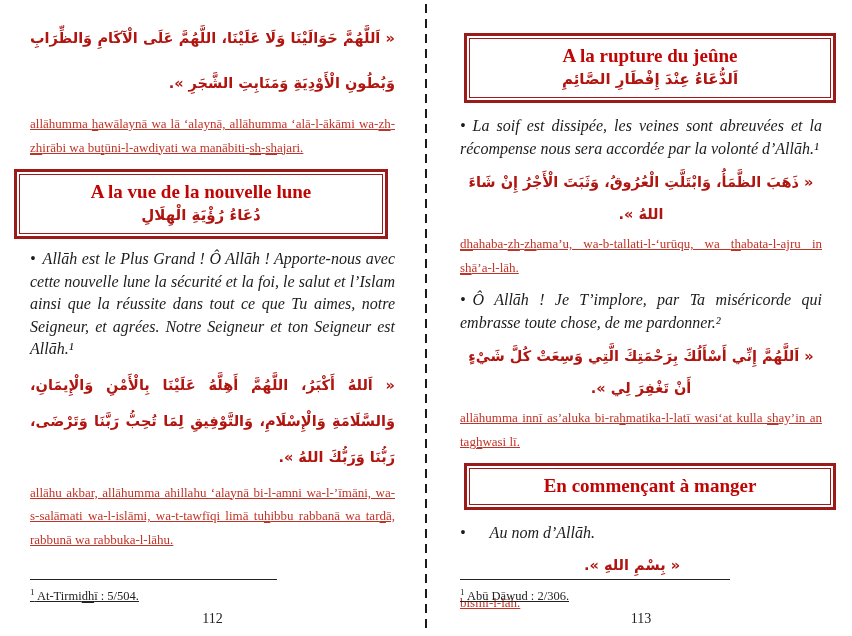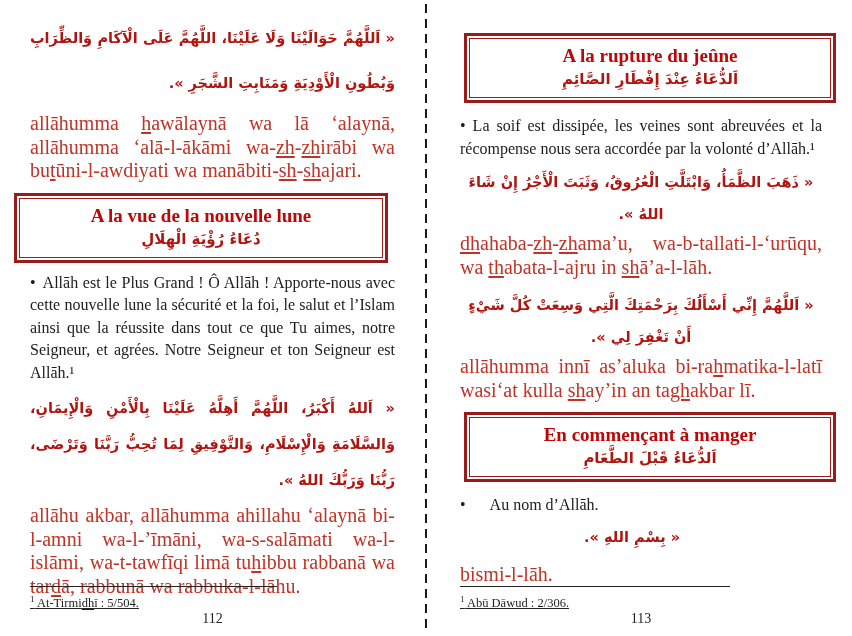--- a/index.html
+++ b/index.html
@@ -27,27 +27,27 @@
     font-size:14.5px;margin:0;
   }
   .ar-justify{text-align:justify;}
   .ar-right{text-align:center;}
   .lh45{line-height:45px;margin-bottom:6px;}
   .lh36{line-height:36px;margin-bottom:6px;}
   .lh32{line-height:32px;margin-bottom:2px;}
   .indent-r{padding-right:18px;}
   
   .translit{
-    color:var(--translit-red);font-size:20px;line-height:23.5px;
-    text-align:justify;margin:0 0 10px;
+    color:var(--translit-red);font-size:13px;line-height:23.5px;
+    text-align:justify;margin:0 0 10px;text-decoration:underline;
   }
   .translit.single{text-align:left;}
   span.u{text-decoration:underline;text-underline-offset:2px;}
   
-  .french{font-size:16px;line-height:22.5px;text-align:justify;margin:0 0 6px;color:var(--ink);}
+  .french{font-size:16px;line-height:22.5px;text-align:justify;margin:0 0 6px;color:var(--ink);font-style:italic;}
   .bullet{margin-right:7px;}
   .bullet.wide{margin-right:24px;}
   
   .section-box{
     border:3px solid var(--border-red);padding:2px;background:#fff;margin:0 0 9px;
   }
   .section-box.outer-left{margin-left:-16px;margin-right:7px;}
   .section-box.outer-right{margin-left:4px;margin-right:-14px;margin-bottom:12px;}
   .section-box-inner{
     border:1.5px solid var(--border-red);padding:4px 6px 6px;text-align:center;
@@ -59,21 +59,21 @@
     color:var(--arabic-red);font-family:"DejaVu Sans",sans-serif;font-weight:700;
     font-size:15px;line-height:23px;
   }
   
   .page-footer{position:absolute;bottom:9px;left:30px;right:31px;}
   .page.right .page-footer{left:34px;right:30px;}
   .footnote-rule{width:247px;border-top:1.5px solid #222;margin-bottom:4px;}
   .page.right .footnote-rule{width:270px;}
   .footnote{font-size:12.5px;line-height:16px;color:#222;text-decoration:underline;}
   .footnote sup{font-size:9px;}
-  .pagenum{text-align:center;font-size:14px;color:#222;}
+  .pagenum{text-align:center;font-size:14px;margin-top:7px;color:#222;}
 </style>
 </head>
 <body>
 
 <div class="spread">
 
   <section class="page left">
     <p class="arabic ar-justify lh45" dir="rtl" lang="ar">« اَللَّهُمَّ حَوَالَيْنَا وَلَا عَلَيْنَا، اللَّهُمَّ عَلَى الْآكَامِ وَالظِّرَابِ وَبُطُونِ الْأَوْدِيَةِ وَمَنَابِتِ الشَّجَرِ ».</p>
 
     <p class="translit"><span>allāhumma </span><span class="u">h</span><span>awālaynā wa lā ‘alaynā, allāhumma ‘alā-l-ākāmi wa-</span><span class="u">zh</span><span>-</span><span class="u">zh</span><span>irābi wa bu</span><span class="u">t</span><span>ūni-l-awdiyati wa manābiti-</span><span class="u">sh</span><span>-</span><span class="u">sh</span><span>ajari.</span></p>
@@ -108,29 +108,29 @@
         <div class="box-title-ar" dir="rtl" lang="ar">اَلدُّعَاءُ عِنْدَ إِفْطَارِ الصَّائِمِ</div>
       </div>
     </div>
 
     <p class="french"><span class="bullet">•</span><span>La soif est dissipée, les veines sont abreuvées et la récompense nous sera accordée par la volonté d’Allāh.¹</span></p>
 
     <p class="arabic ar-right lh32" dir="rtl" lang="ar">« ذَهَبَ الظَّمَأُ، وَابْتَلَّتِ الْعُرُوقُ، وَثَبَتَ الْأَجْرُ إِنْ شَاءَ اللهُ ».</p>
 
     <p class="translit"><span class="u">dh</span><span>ahaba-</span><span class="u">zh</span><span>-</span><span class="u">zh</span><span>ama’u, wa-b-tallati-l-‘urūqu, wa </span><span class="u">th</span><span>abata-l-ajru in </span><span class="u">sh</span><span>ā’a-l-lāh.</span></p>
 
+    <p class="french"><span class="bullet">•</span><span>Ô Allāh ! Je T’implore, par Ta miséricorde qui embrasse toute chose, de me pardonner.²</span></p>
 
     <p class="arabic ar-right lh32" dir="rtl" lang="ar">« اَللَّهُمَّ إِنِّي أَسْأَلُكَ بِرَحْمَتِكَ الَّتِي وَسِعَتْ كُلَّ شَيْءٍ أَنْ تَغْفِرَ لِي ».</p>
 
-    <p class="translit"><span>allāhumma innī as’aluka bi-ra</span><span class="u">h</span><span>matika-l-latī wasi‘at kulla </span><span class="u">sh</span><span>ay’in an ta</span><span class="u">gh</span><span>akbar lī.</span></p>
+    <p class="translit"><span>allāhumma innī as’aluka bi-ra</span><span class="u">h</span><span>matika-l-latī wasi‘at kulla </span><span class="u">sh</span><span>ay’in an ta</span><span class="u">gh</span><span>wasi lī.</span></p>
 
     <div class="section-box outer-right">
       <div class="section-box-inner">
         <div class="box-title-fr">En commençant à manger</div>
-        <div class="box-title-ar" dir="rtl" lang="ar">اَلدُّعَاءُ قَبْلَ الطَّعَامِ</div>
       </div>
     </div>
 
     <p class="french" style="margin-bottom:4px"><span class="bullet wide">•</span><span>Au nom d’Allāh.</span></p>
 
     <p class="arabic ar-right lh32 indent-r" dir="rtl" lang="ar" style="margin-bottom:10px">« بِسْمِ اللهِ ».</p>
 
     <p class="translit single"><span>bismi-l-lāh.</span></p>
 
     <footer class="page-footer">

